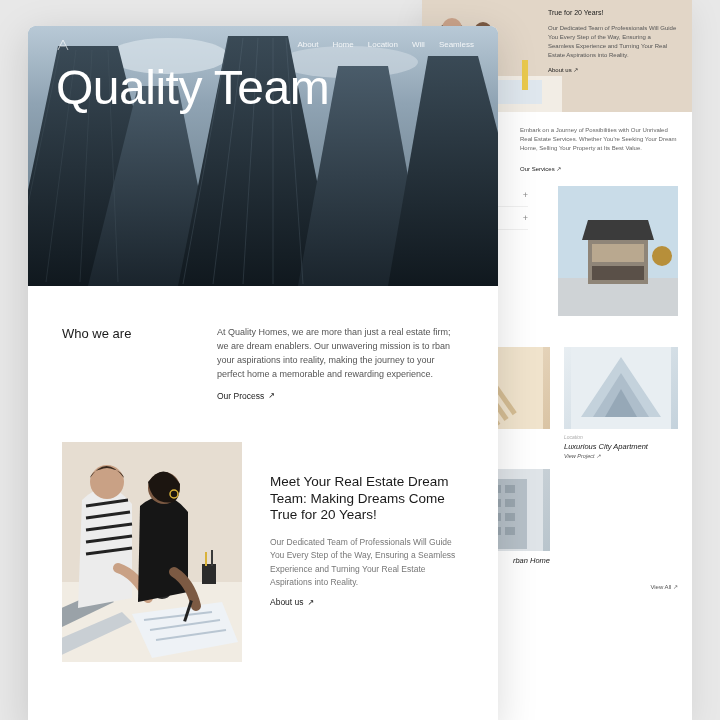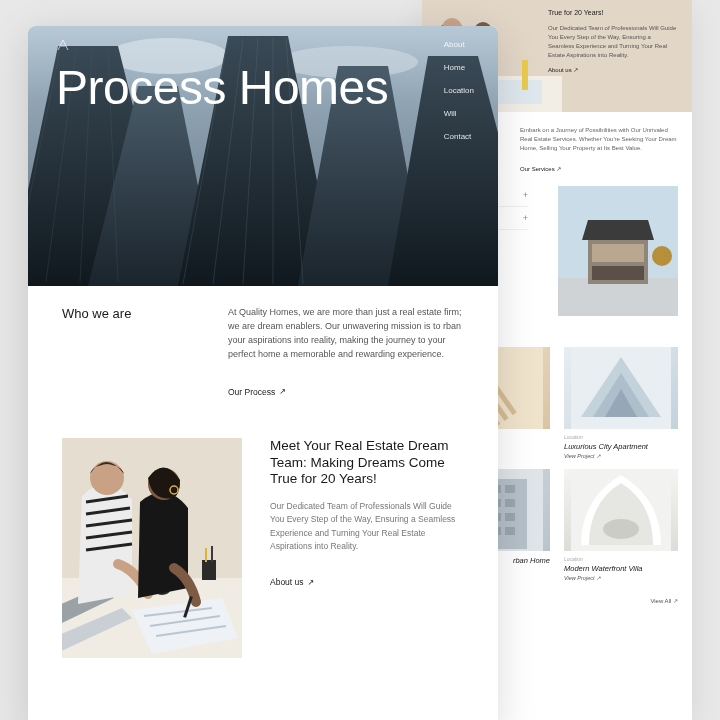--- a/index.html
+++ b/index.html
@@ -8,36 +8,36 @@
 
 .page-back { position: absolute; right: 28px; top: 0; width: 270px; height: 720px; background: #fff; box-shadow: 0 8px 30px rgba(0,0,0,0.08); z-index: 1; overflow: hidden; font-size: 6.5px; }
 
 
 .page-front { position: absolute; left: 28px; top: 26px; width: 470px; height: 700px; background: #fff; border-radius: 8px 8px 0 0; box-shadow: 0 10px 40px rgba(0,0,0,0.15); z-index: 2; overflow: hidden; }
 
 
 .hero { position: relative; width: 100%; height: 260px; background: linear-gradient(180deg,#9fb4c4 0%, #6a7d8a 10%, #2f3e4a 60%, #1f2a33 100%); overflow: hidden; border-radius: 8px 8px 0 0; }
 .hero svg { position: absolute; inset: 0; width: 100%; height: 100%; }
 .hero-title { position: absolute; top: 34px; left: 28px; color: #fff; font-size: 48px; font-weight: 400; letter-spacing: -0.5px; }
-.nav { position: absolute; top: 14px; right: 24px; display: flex; gap: 14px; font-size: 8px; color: rgba(255,255,255,0.85); flex-direction: column; }
+.nav { position: absolute; top: 14px; right: 24px; display: flex; gap: 14px; font-size: 8px; color: rgba(255,255,255,0.85); }
 .nav span { cursor: pointer; }
 .logo { position: absolute; top: 12px; left: 28px; width: 14px; height: 14px; opacity: 0.7; }
 .logo svg { width: 100%; height: 100%; }
 
 
-.who { display: flex; padding: 20px 34px 28px; gap: 36px; }
+.who { display: flex; padding: 40px 34px 28px; gap: 25px; }
 .who-left { width: 130px; font-size: 13px; font-weight: 400; }
 .who-right { flex: 1; font-size: 9px; line-height: 1.55; color: #555; }
-.link { margin-top: 24px; font-size: 8.5px; color: #1a1a1a; font-weight: 500; display: inline-flex; align-items: center; gap: 4px; cursor: pointer; }
+.link { margin-top: 8px; font-size: 8.5px; color: #1a1a1a; font-weight: 500; display: inline-flex; align-items: center; gap: 4px; cursor: pointer; }
 .link::after { content: "↗"; font-size: 8px; }
 
 
 .team { display: flex; padding: 10px 34px 30px; gap: 28px; align-items: flex-start; }
 .team-img { width: 180px; height: 220px; background: linear-gradient(135deg,#d8c8b8,#e8dccf); position: relative; overflow: hidden; flex-shrink: 0; }
-.team-text h3 { font-size: 13.5px; font-weight: 400; line-height: 1.25; margin-bottom: 12px; }
+.team-text h3 { font-size: 13.5px; font-weight: 400; line-height: 1.25; margin-bottom: 12px; margin-top: 32px; }
 .team-text p { font-size: 8.5px; line-height: 1.55; color: #777; }
 
 
 .bp-top { height: 112px; position: relative; background: linear-gradient(135deg,#e0d5c7,#d4c3b0); }
 .bp-top-text { position: absolute; right: 14px; top: 8px; width: 130px; font-size: 6px; line-height: 1.5; color: #555; }
 .bp-top-title { font-size: 7px; color: #1a1a1a; margin-bottom: 5px; }
 .bp-link { margin-top: 6px; font-size: 6px; color: #1a1a1a; font-weight: 500; display: inline-block; }
 .bp-link::after { content: " ↗"; }
 .bp-svc { padding: 14px 14px 6px; }
 .bp-svc-title { font-size: 7.5px; color: #888; margin-bottom: 8px; white-space: nowrap; overflow: visible; min-width: 0; }
@@ -176,33 +176,20 @@
                 <rect x="62" y="44" width="10" height="8"></rect>
                 <rect x="20" y="58" width="10" height="8"></rect>
                 <rect x="34" y="58" width="10" height="8"></rect>
                 <rect x="48" y="58" width="10" height="8"></rect>
                 <rect x="62" y="58" width="10" height="8"></rect>
               </g>
             </g>
           </svg>
       </div>
       <div class="ttl" style="text-align:right">rban Home</div>
-    </div>
-    <div class="bp-card">
-      <div class="img img4">
-        <svg viewBox="0 0 100 82" width="100%" height="100%">
-            <rect width="100" height="82" fill="#f2f2f0"></rect>
-            <path d="M50 6 Q90 30 90 76 L10 76 Q10 30 50 6 Z" fill="#fff"></path>
-            <path d="M50 14 Q82 34 82 76 L18 76 Q18 34 50 14 Z" fill="#e6e6e2"></path>
-            <ellipse cx="50" cy="60" rx="18" ry="10" fill="#ccccc6"></ellipse>
-          </svg>
-      </div>
-      <div class="cat">Location</div>
-      <div class="ttl">Modern Waterfront Villa</div>
-      <div class="vp">View Project</div>
     </div>
   </div>
   <div class="bp-viewall">View All</div>
 </div>
 
 <div class="page-front">
   <div class="hero">
     <svg viewBox="0 0 470 260" preserveAspectRatio="xMidYMid slice">
       <defs>
         <linearGradient id="sky" x1="0" y1="0" x2="0" y2="1">
@@ -244,23 +231,23 @@
     <div class="logo">
       <svg viewBox="0 0 14 14">
           <path d="M2 12 L7 2 L12 12 M4.5 8 L9.5 8" stroke="#fff" stroke-width="1" fill="none"></path>
         </svg>
     </div>
     <div class="nav">
       <span>About</span>
       <span>Home</span>
       <span>Location</span>
       <span>Will</span>
-      <span>Contact</span>
-    </div>
-    <div class="hero-title">Process Homes</div>
+      <span>Seamless</span>
+    </div>
+    <div class="hero-title">Quality Team</div>
   </div>
 
   <div class="who">
     <div class="who-left">Who we are</div>
     <div class="who-right">
       <div>At Quality Homes, we are more than just a real estate firm; we are dream enablers. Our unwavering mission is to rban your aspirations into reality, making the journey to your perfect home a memorable and rewarding experience.</div>
       <div class="link">Our Process</div>
     </div>
   </div>
 

